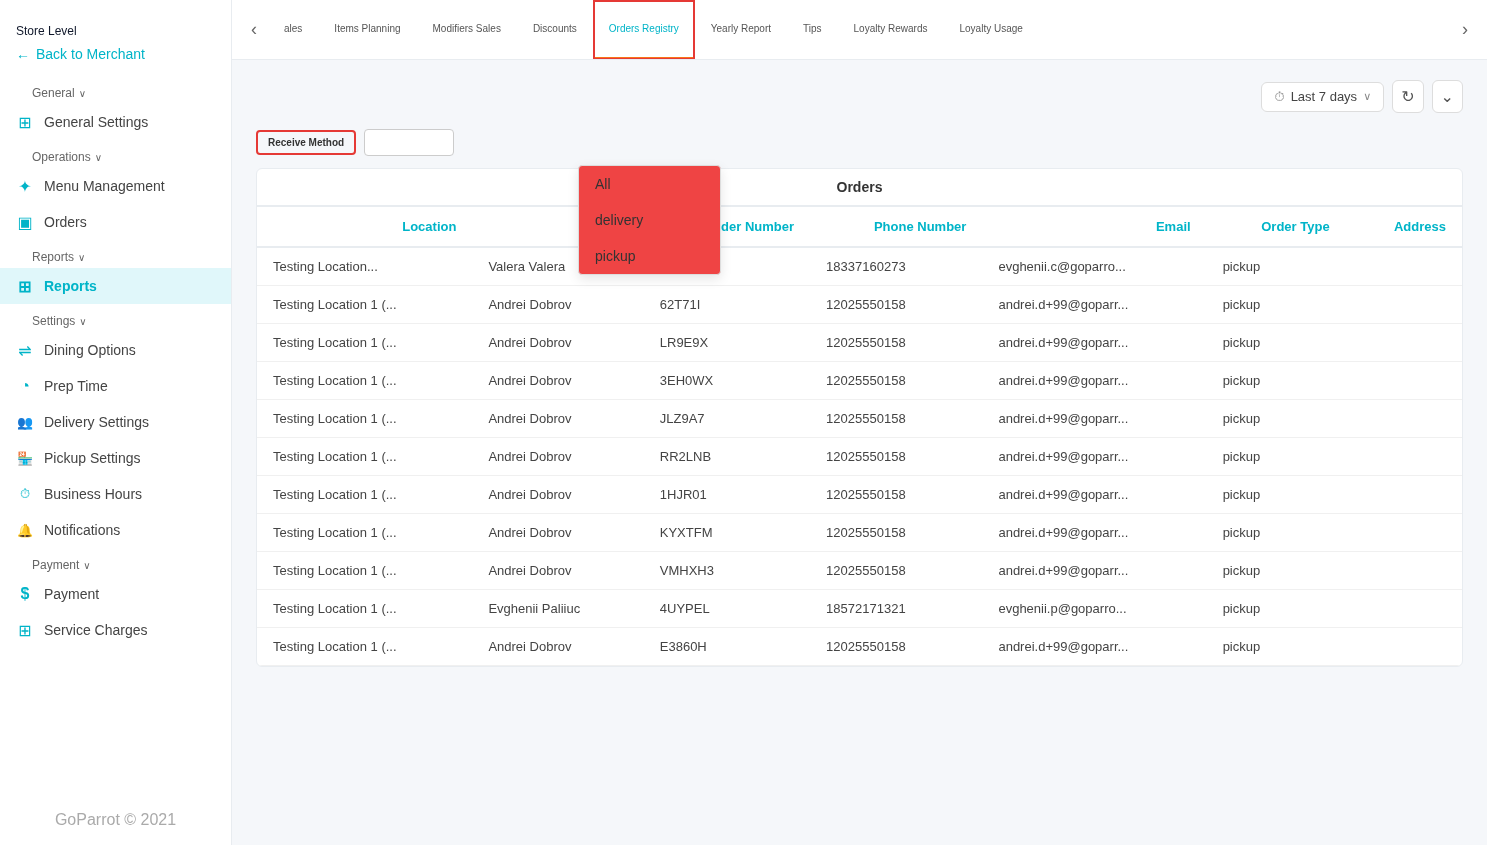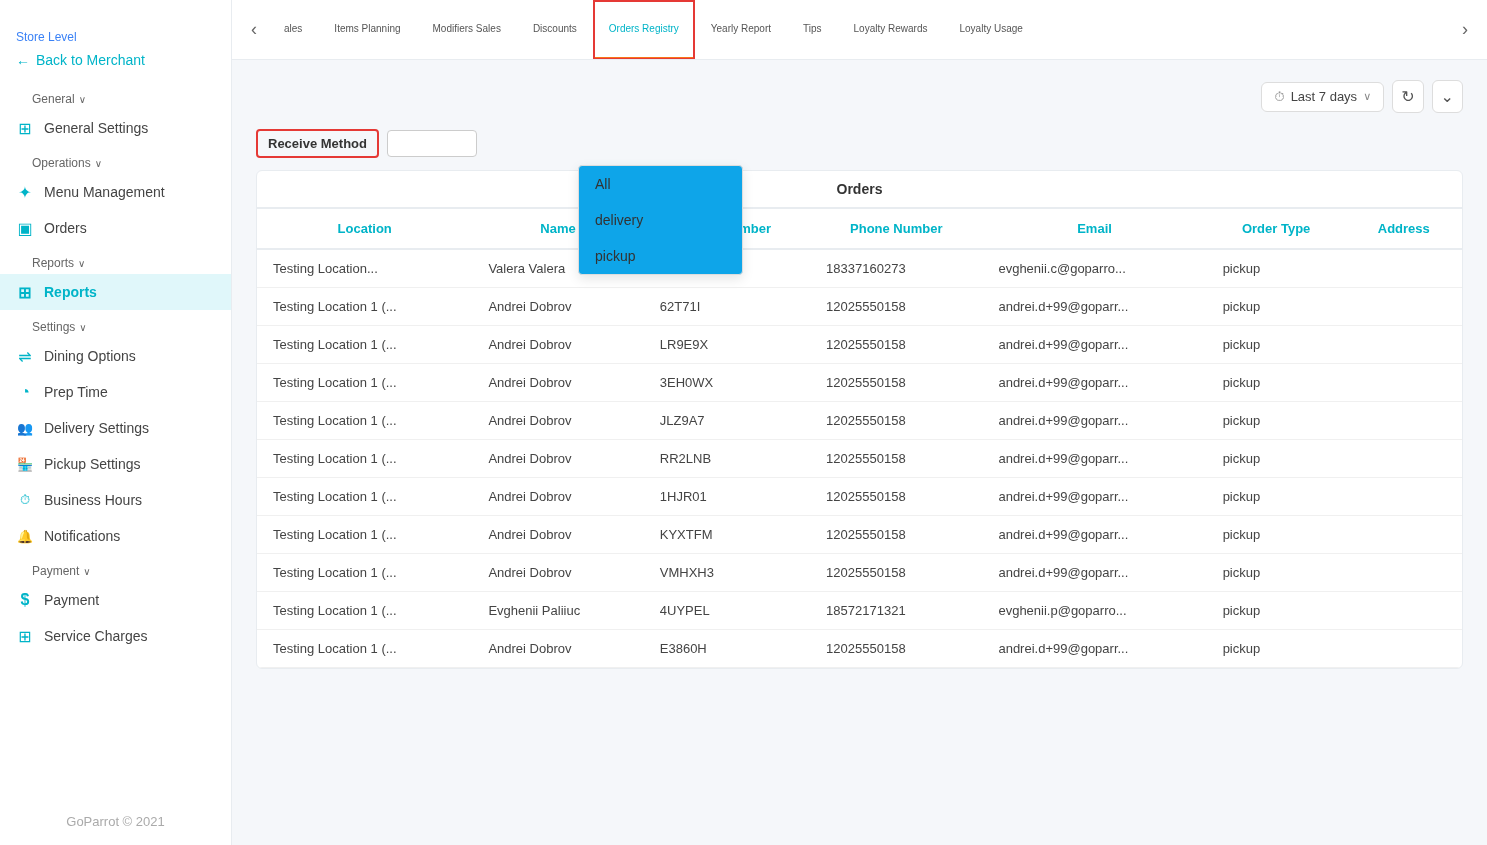--- a/index.html
+++ b/index.html
@@ -11,23 +11,23 @@
       min-width: 232px;
       background: #fff;
       border-right: 1px solid #e8ecf0;
       display: flex;
       flex-direction: column;
       padding: 0;
       height: 845px;
       overflow-y: auto;
     }
     .sidebar-store-level {
-      padding: 30px 16px 4px 16px;
+      padding: 24px 16px 4px 16px;
       font-size: 12px;
-      color: #3b82f6;
+      color: #0f172a;
       font-weight: 500;
     }
     .sidebar-back {
       display: flex;
       align-items: center;
       padding: 4px 16px 14px 16px;
       color: #00b4c8;
       font-size: 14px;
       cursor: pointer;
       gap: 6px;
@@ -61,21 +61,21 @@
       height: 18px;
       display: flex;
       align-items: center;
       justify-content: center;
       color: #00b4c8;
       font-size: 16px;
     }
     .sidebar-footer {
       margin-top: auto;
       padding: 16px;
-      font-size: 13px;
+      font-size: 16px;
       color: #aaa;
       text-align: center;
     }
 
     
     .main {
       flex: 1;
       display: flex;
       flex-direction: column;
       height: 845px;
@@ -173,45 +173,45 @@
     .filter-row {
       display: flex;
       align-items: center;
       margin-bottom: 12px;
       position: relative;
     }
     .receive-method-label {
       border: 2px solid #e53935;
       padding: 5px 10px;
       border-radius: 4px;
-      font-size: 13px;
+      font-size: 10px;
       font-weight: 600;
       color: #333;
       margin-right: 8px;
     }
     .receive-method-input {
       border: 1px solid #ccc;
       border-radius: 4px;
       padding: 5px 10px;
       font-size: 13px;
       width: 90px;
       outline: none;
     }
 
     
     .dropdown-menu {
       position: absolute;
       top: 36px;
       left: 322px;
-      background: #0ea5e9;
+      background: #ef4444;
       border: 1px solid #ddd;
       border-radius: 4px;
       box-shadow: 0 4px 12px rgba(0,0,0,0.1);
       z-index: 100;
-      width: 165px;
+      width: 143px;
     }
     .dropdown-item {
       padding: 10px 16px;
       cursor: pointer;
       font-size: 14px;
       color: #333;
     }
 
     
     .table-container {
@@ -222,21 +222,21 @@
     }
     table {
       width: 100%;
       border-collapse: collapse;
     }
     thead tr {
       border-bottom: 2px solid #e8ecf0;
     }
     thead th {
       padding: 12px 16px;
-      text-align: center;
+      text-align: right;
       font-size: 13px;
       font-weight: 600;
       color: #00b4c8;
       white-space: nowrap;
     }
     .orders-header th {
       text-align: center;
       color: #333;
       font-size: 14px;
       border-bottom: 1px solid #e8ecf0;

